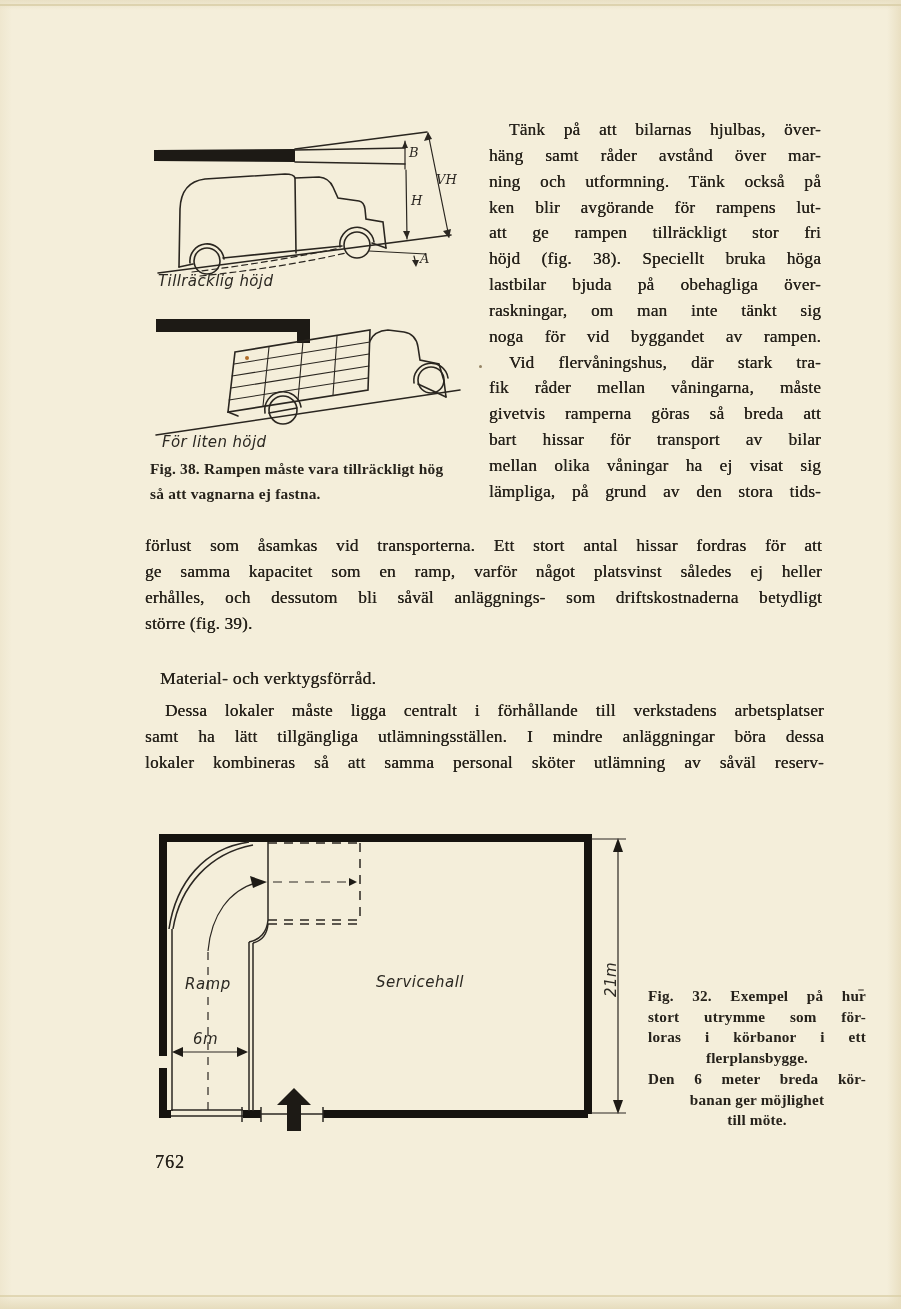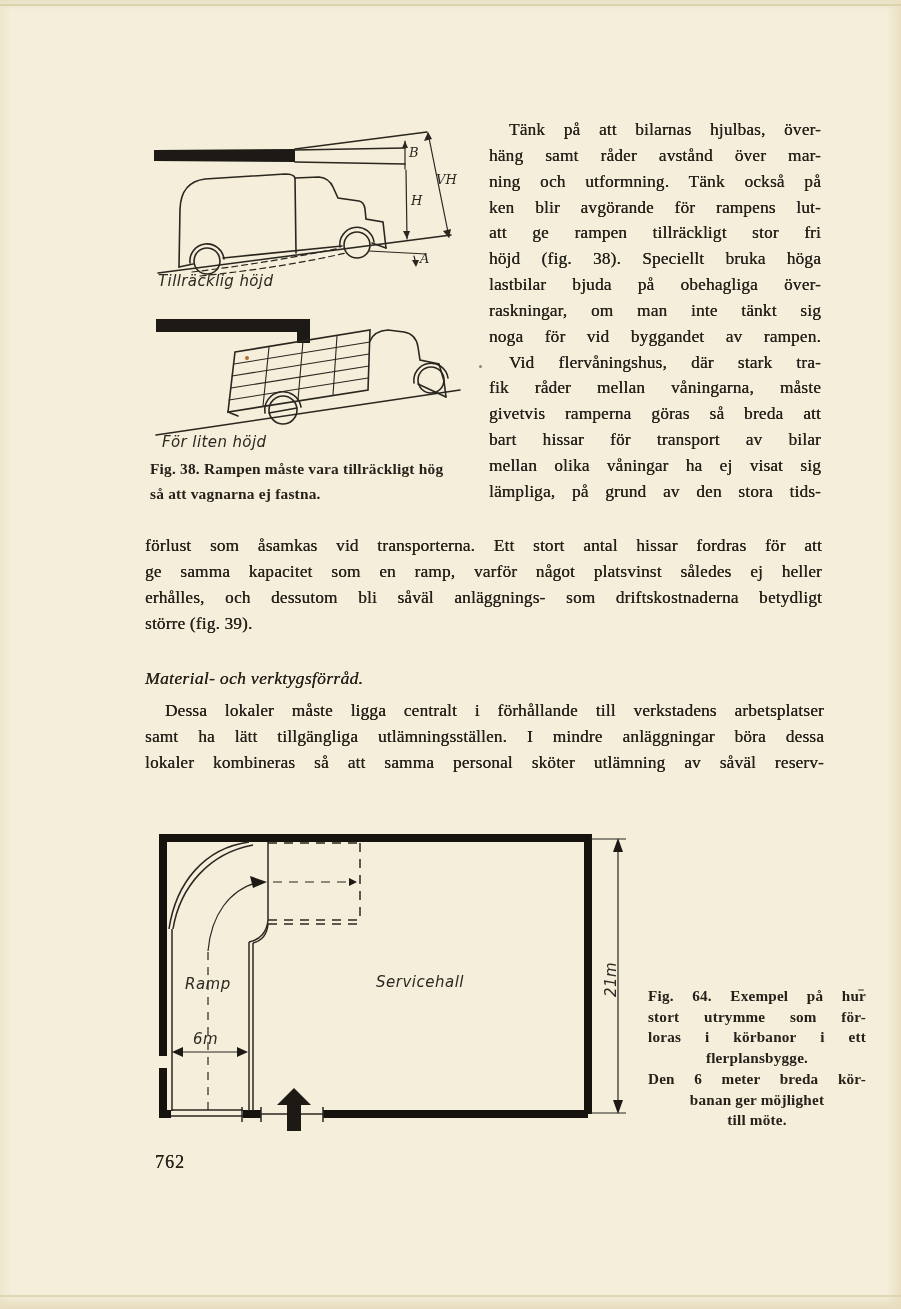--- a/index.html
+++ b/index.html
@@ -22,21 +22,21 @@
 
   
   .bodytext { font-size:17.2px; line-height:25.85px; letter-spacing:0.2px;
               text-shadow:0.25px 0 0 currentColor; }
   .par > div { text-align:justify; text-align-last:justify; white-space:nowrap0; }
   .par.indent > div:first-child { text-indent:20px; }
   .lastleft > div:last-child { text-align-last:left; }
 
   .rightcol { left:489px; top:117px; width:332px; }
   .cont     { left:145px; top:533px; width:677px; }
-  .heading  { left:145px; top:668px; font-size:17.6px; font-style:italic;
+  .heading  { left:160px; top:668px; font-size:17.6px; 
               letter-spacing:0.3px; text-shadow:0.25px 0 0 currentColor; }
   .para3    { left:145px; top:698px; width:679px; }
 
   
   .fig38cap { left:150px; top:456px; width:322px; 
               font-size:15.4px; font-weight:bold; line-height:25px; letter-spacing:0.2px; }
   .fig39cap { left:648px; top:986px; width:218px; font-size:15.2px; font-weight:bold;
               line-height:20.7px; letter-spacing:0.2px; }
   .fig39cap > div { text-align:justify; text-align-last:justify; }
   .fig39cap > div:nth-child(4),
@@ -248,21 +248,21 @@
       <polygon points="142,305 142,279 132,279 149,262 166,279 156,279 156,305"></polygon>
     </g>
 
     <text class="hand" font-size="16" x="40" y="163">Ramp</text>
     <text class="hand" font-size="17" x="231" y="161">Servicehall</text>
     <text class="hand" font-size="15" x="48" y="218">6m</text>
     <text class="hand" font-size="15" transform="rotate(-90 466 155)" x="450" y="160">21m</text>
   </svg>
 
   <div class="abs fig39cap">
-      <div>Fig. 64. Exempel på hur</div>
+      <div>Fig. 32. Exempel på hur</div>
       <div>stort utrymme som för-</div>
       <div>loras i körbanor i ett</div>
       <div>flerplansbygge.</div>
       <div>Den 6 meter breda kör-</div>
       <div>banan ger möjlighet</div>
       <div>till möte.</div>
     </div>
 
   <div class="abs pagenum">762</div>
 

